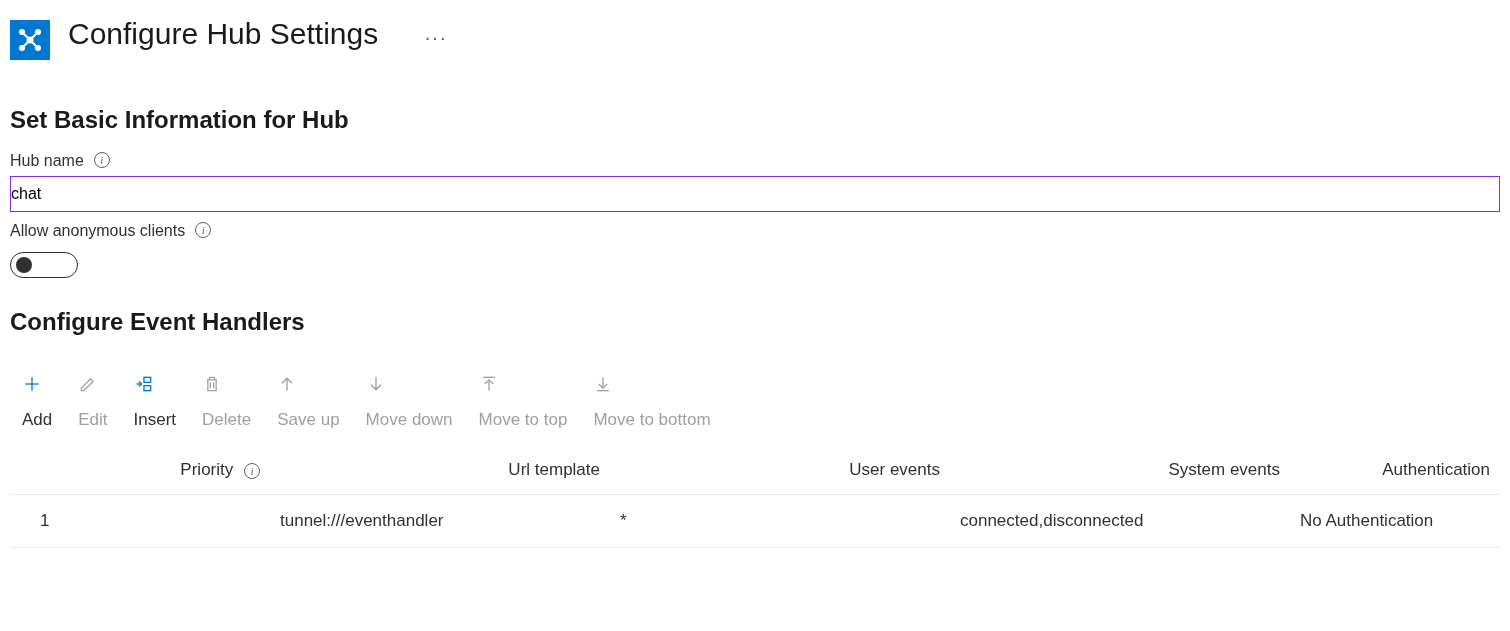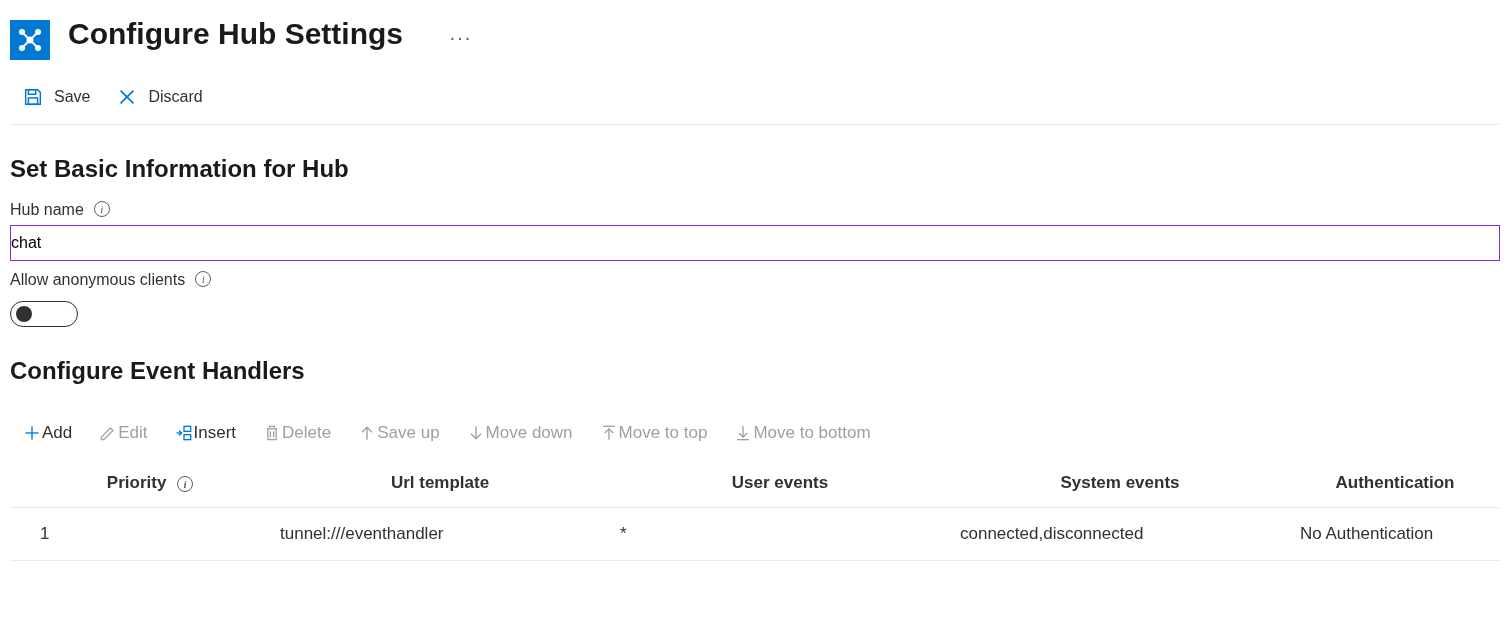--- a/index.html
+++ b/index.html
@@ -31,21 +31,21 @@
       justify-content: center;
       flex-shrink: 0;
       margin-top: 4px;
     }
     .hub-icon svg {
       width: 32px;
       height: 32px;
     }
     .page-title {
       font-size: 30px;
-      font-weight: 700;
+      font-weight: 400;
       color: #1b1a19;
       line-height: 1.2;
     }
     .ellipsis {
       font-size: 20px;
       color: #605e5c;
       margin-left: 28px;
       margin-top: 10px;
       letter-spacing: 1px;
       cursor: pointer;
@@ -133,47 +133,48 @@
       left: 5px;
     }
     .handlers-toolbar {
       display: flex;
       align-items: center;
       gap: 18px;
       padding: 18px 8px 16px 8px;
     }
     .handlers-btn {
       display: inline-flex;
-      gap: 0;
+      gap: 16px;
       background: none;
       border: none;
       font-size: 17px;
       font-family: inherit;
       padding: 2px 4px;
+      flex-direction: column;
     }
     .handlers-btn.enabled {
       color: #323130;
       cursor: pointer;
     }
     .handlers-btn.disabled {
       color: #a19f9d;
       cursor: default;
     }
     .handlers-btn svg {
       width: 20px;
       height: 20px;
     }
     .table {
       width: 100%;
       border-collapse: collapse;
     }
     .table th {
-      text-align: center;
+      text-align: right;
       font-size: 17px;
-      font-weight: 700;
+      font-weight: 400;
       padding: 12px 10px 14px 10px;
       border-bottom: 1px solid #edebe9;
     }
     .table th .info-icon {
       margin-left: 6px;
     }
     .table td {
       font-size: 17px;
       padding: 16px 10px;
       border-bottom: 1px solid #edebe9;
@@ -200,37 +201,20 @@
         <line x1="8" y1="8" x2="16" y2="16" stroke="#fff" stroke-width="2"></line>
         <line x1="24" y1="8" x2="16" y2="16" stroke="#fff" stroke-width="2"></line>
         <line x1="8" y1="24" x2="16" y2="16" stroke="#fff" stroke-width="2"></line>
         <line x1="24" y1="24" x2="16" y2="16" stroke="#fff" stroke-width="2"></line>
       </svg>
     </div>
     <h1 class="page-title">Configure Hub Settings</h1>
     <span class="ellipsis">···</span>
   </div>
 
-  <div class="toolbar">
-    <button class="toolbar-btn">
-      <svg viewBox="0 0 24 24">
-        <path d="M4 4 H17 L20 7 V20 H4 Z" fill="none" stroke="#0078d4" stroke-width="1.6"></path>
-        <rect x="7" y="4" width="8" height="5" fill="none" stroke="#0078d4" stroke-width="1.6"></rect>
-        <rect x="7" y="13" width="10" height="7" fill="none" stroke="#0078d4" stroke-width="1.6"></rect>
-      </svg>
-      <span>Save</span>
-    </button>
-    <button class="toolbar-btn">
-      <svg viewBox="0 0 24 24">
-        <line x1="5" y1="5" x2="19" y2="19" stroke="#0078d4" stroke-width="1.8"></line>
-        <line x1="19" y1="5" x2="5" y2="19" stroke="#0078d4" stroke-width="1.8"></line>
-      </svg>
-      <span>Discard</span>
-    </button>
-  </div>
 
   <h2 class="section-title">Set Basic Information for Hub</h2>
 
   <div class="field-label">
     <span>Hub name</span>
     <span class="info-icon">i</span>
   </div>
   <input type="text" class="text-input" value="chat" style="">
 
   <div class="field-label">

